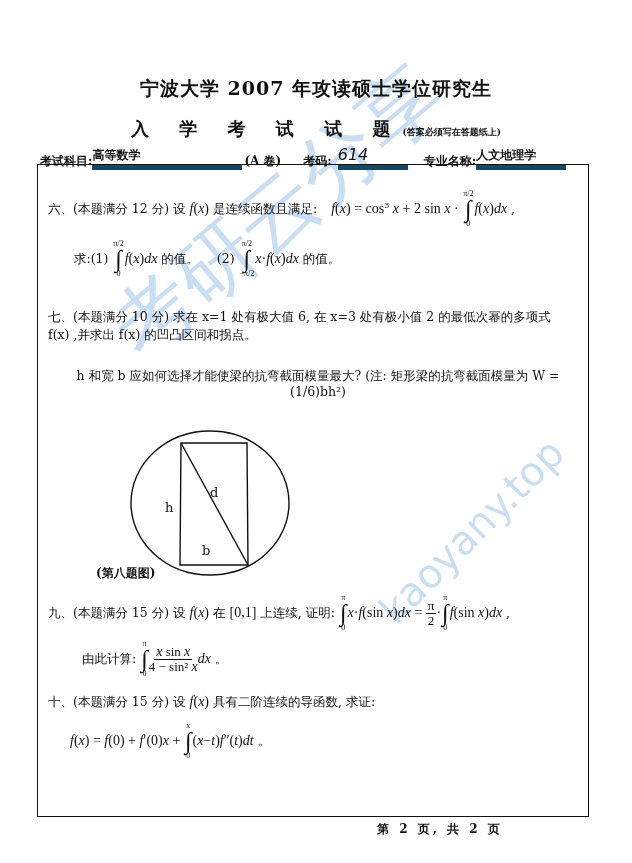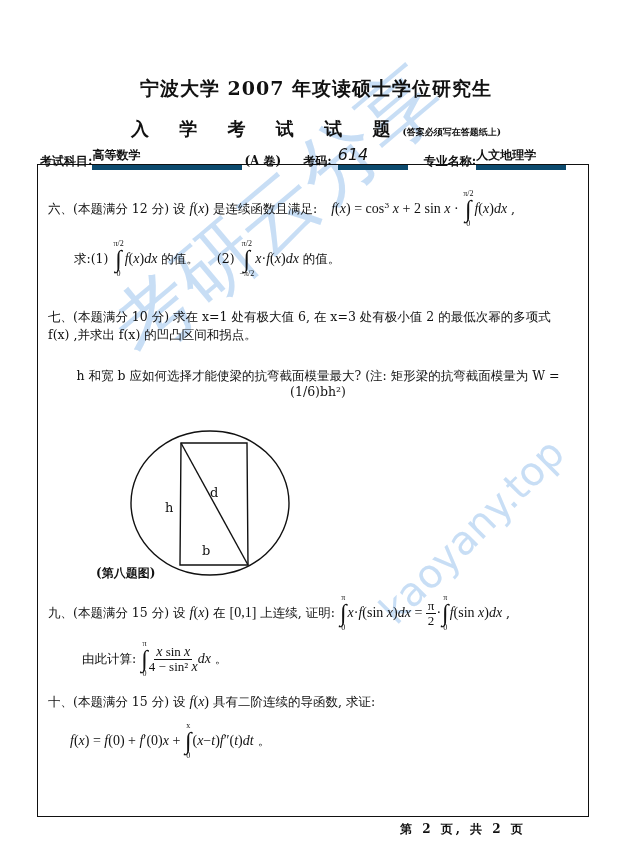--- a/index.html
+++ b/index.html
@@ -22,21 +22,21 @@
   .r { font-family:"Liberation Serif", serif; font-size:14px; }
   .int { display:inline-flex; flex-direction:column; align-items:center; vertical-align:middle;
          font-family:"Liberation Serif", serif; line-height:1; margin:0 1px; }
   .int .lim { font-size:8px; font-weight:normal; }
   .int .sign { font-size:24px; line-height:22px; }
   .frac { display:inline-flex; flex-direction:column; align-items:center; vertical-align:middle;
           font-family:"Liberation Serif", serif; font-size:13px; line-height:14px; }
   .frac .num { border-bottom:1px solid #111; padding:0 2px; }
   .figure { position:absolute; left:130px; top:428px; }
   .figcap { position:absolute; left:96px; top:565px; font-size:12px; font-weight:bold; }
-  .footer { position:absolute; top:821px; left:400px; font-size:12px; font-weight:bold; letter-spacing:3px; }
+  .footer { position:absolute; top:821px; left:377px; font-size:12px; font-weight:bold; letter-spacing:3px; }
   .wm { position:absolute; color:#9cc4ee; opacity:0.55; font-family:"DejaVu Sans", sans-serif; pointer-events:none; }
 </style>
 </head>
 <body>
 
 <div class="wm" style="left:90px; top:300px; font-size:80px; transform:rotate(-40deg); transform-origin:left top; white-space:nowrap;">考研云分享</div>
 <div class="wm" style="left:370px; top:600px; font-size:40px; transform:rotate(-45deg); transform-origin:left top; white-space:nowrap;">kaoyany.top</div>
 
 <div class="title">宁波大学 2007 年攻读硕士学位研究生</div>
 <div class="subtitle">

